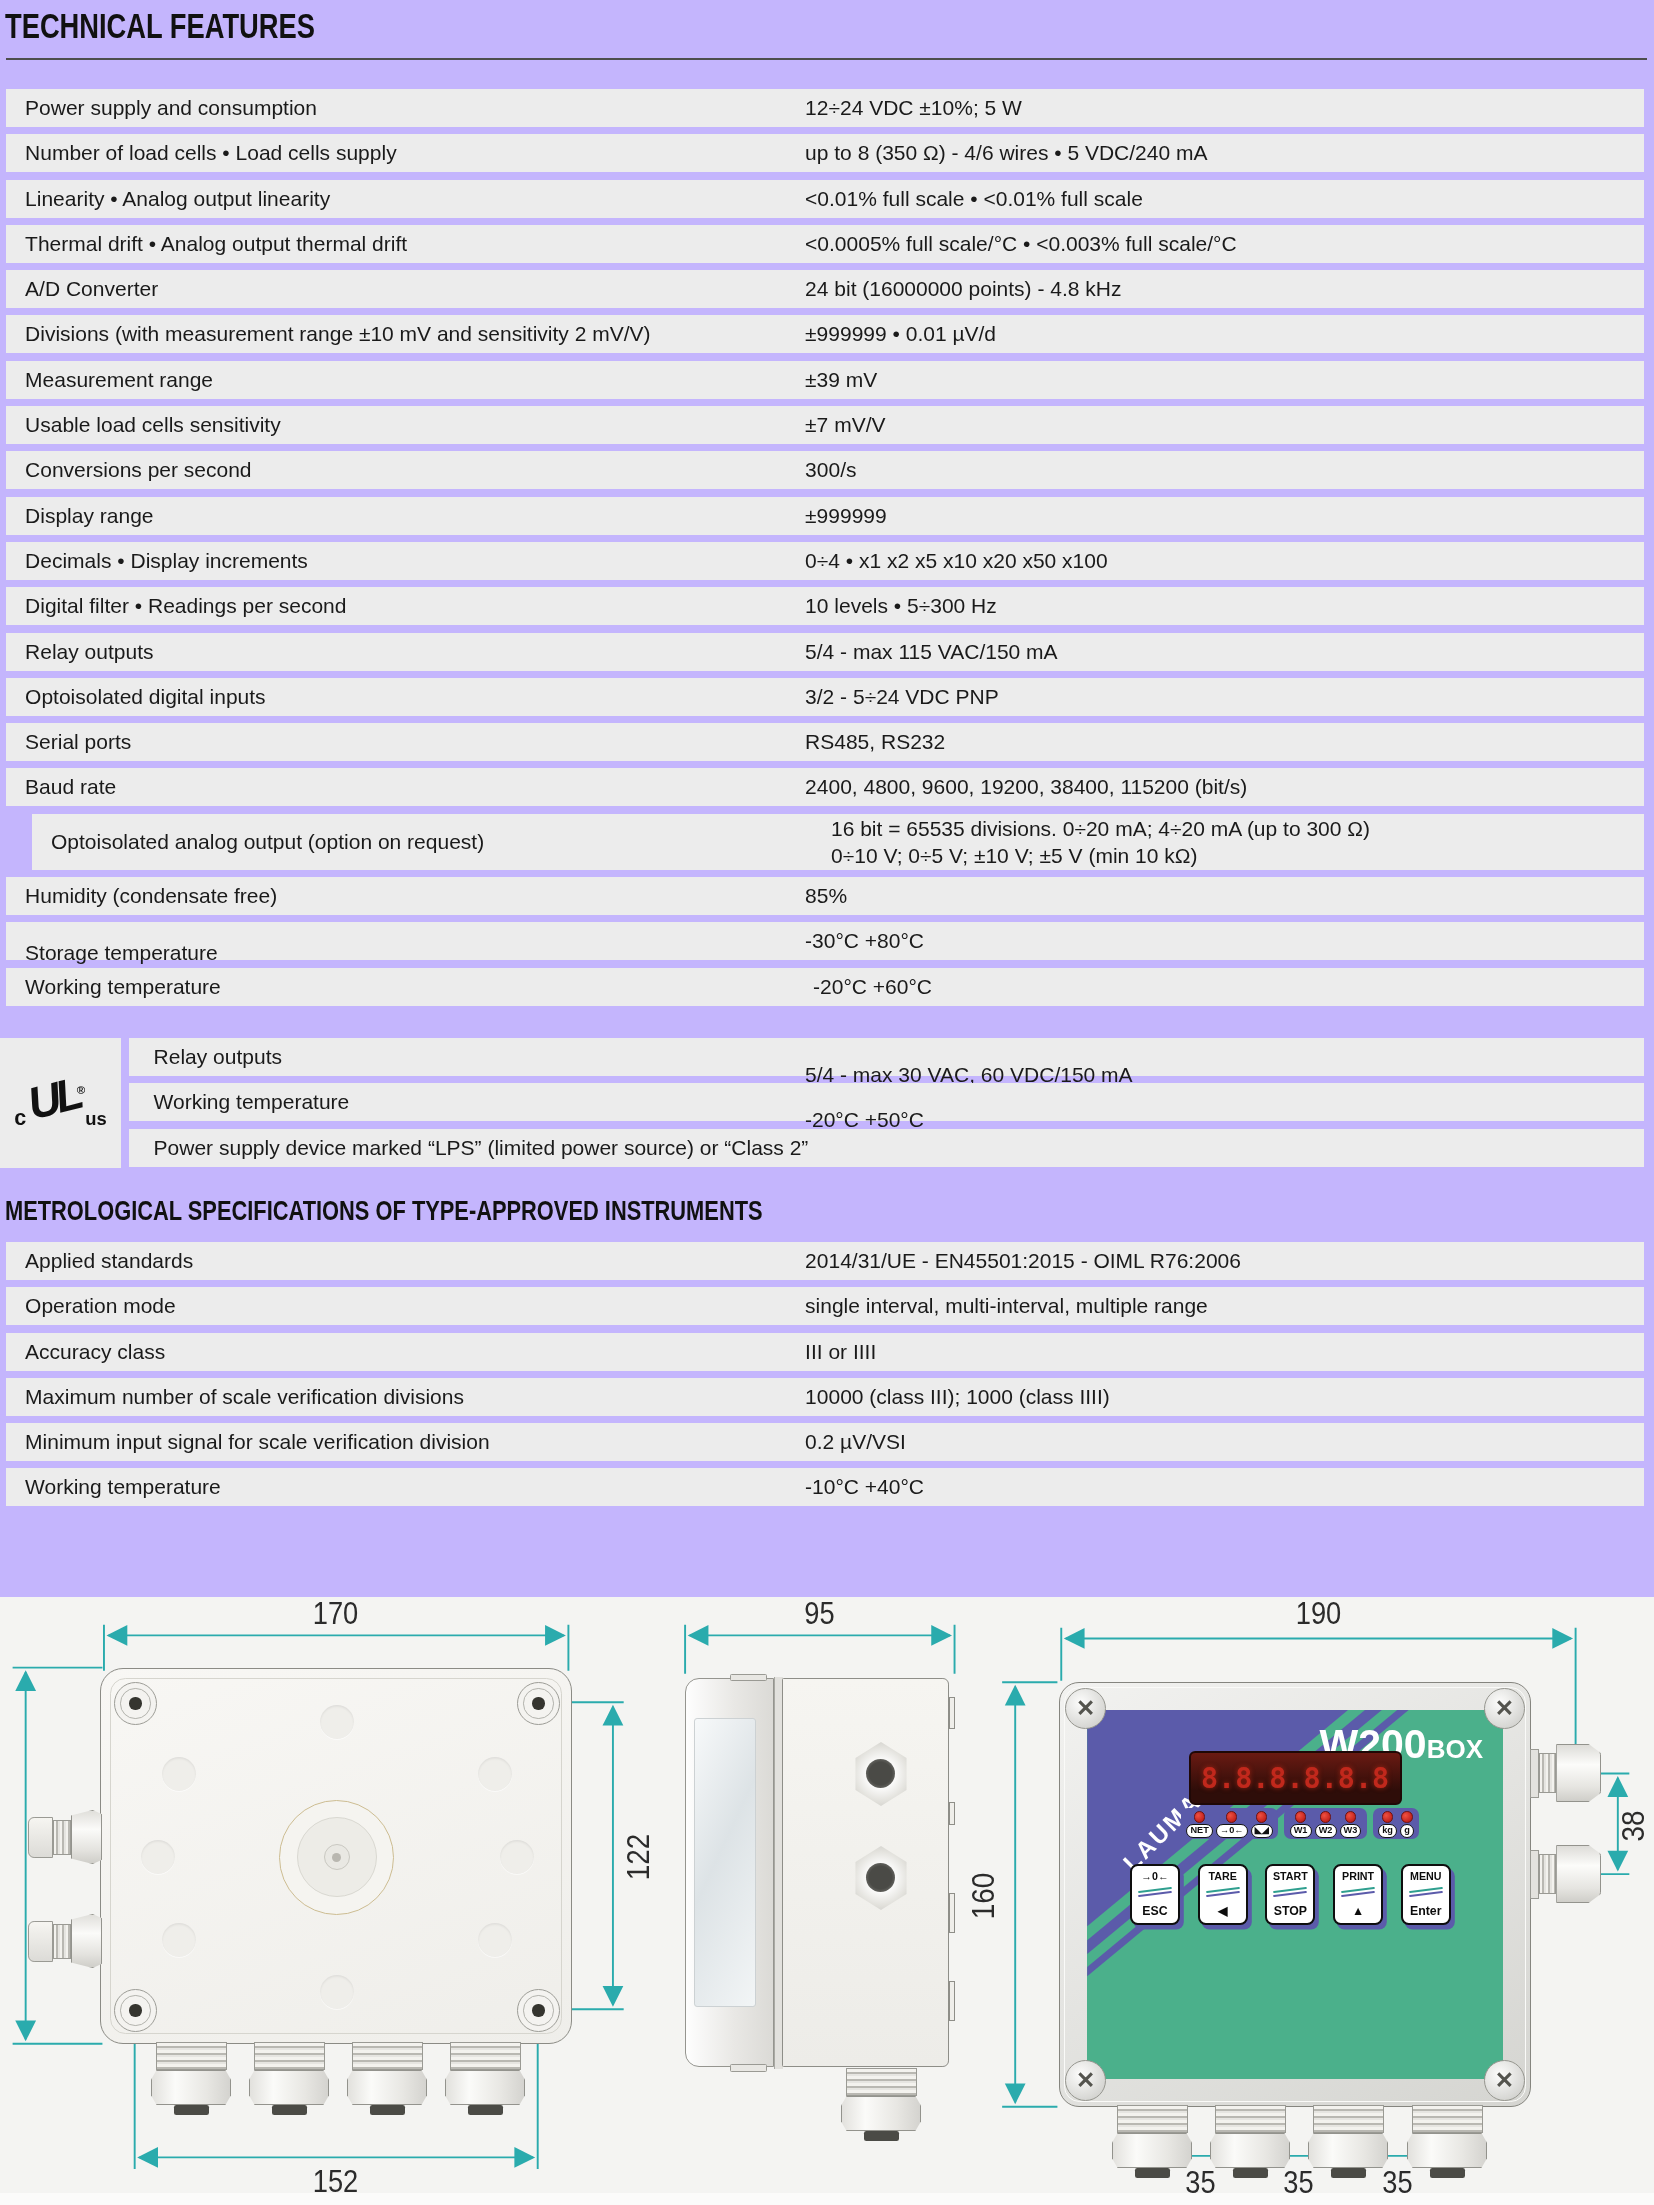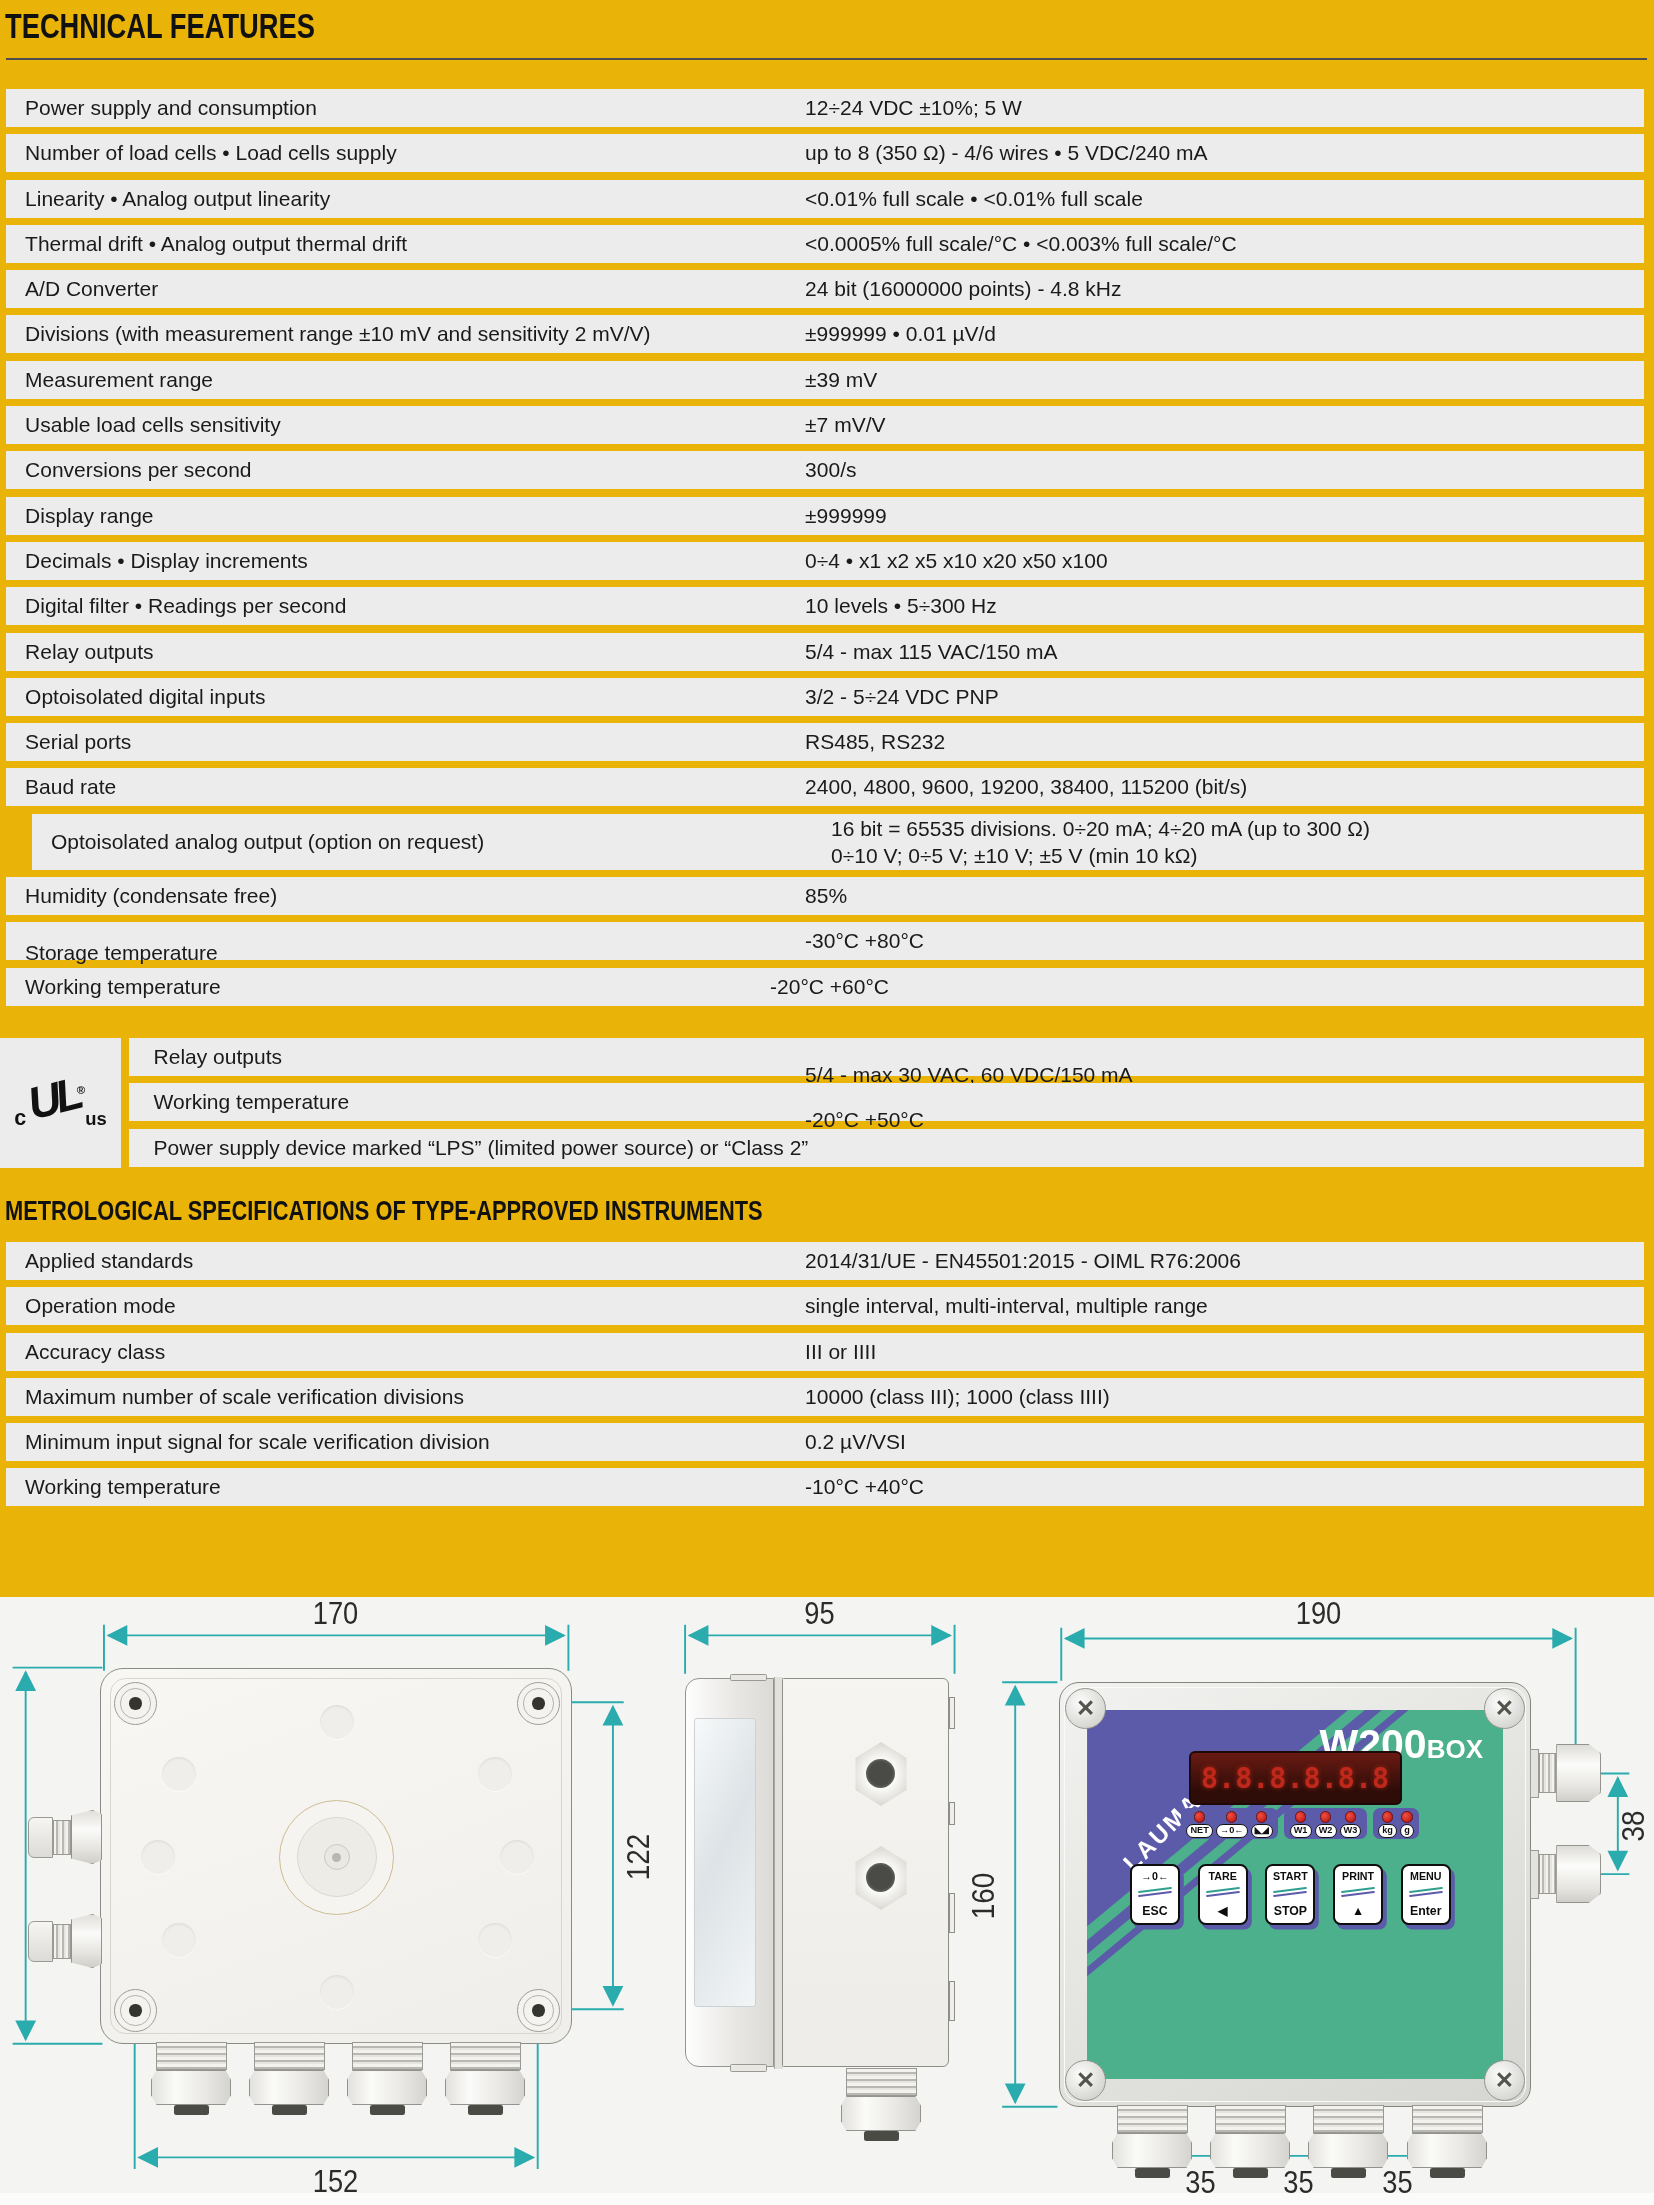--- a/index.html
+++ b/index.html
@@ -1,16 +1,16 @@
 <!DOCTYPE html>
 <html style="font-size:12.3px"><head>
 <meta charset="utf-8">
 <style>
   html,body{margin:0;padding:0;background:#fff;}
-  .page{position:relative;width:1655px;height:2205px;background:#eab308;overflow:hidden;
+  .page{position:relative;width:1655px;height:2205px;background:#c4b5fd;overflow:hidden;
         font-family:"Liberation Sans",sans-serif;color:#191919;}
   
   .h-title{position:absolute;left:4.6px;top:6.1px;font-size:35px;font-weight:bold;letter-spacing:0;
            transform:scaleX(.78);transform-origin:left center;white-space:nowrap;color:#111;}
   .h-rule{position:absolute;left:6.1px;right:7.7px;top:58px;height:2.3px;background:#4d4d4d;}
   .h2-title{position:absolute;left:4.6px;top:1195px;font-size:28px;font-weight:bold;
             transform:scaleX(.78);transform-origin:left center;white-space:nowrap;color:#111;}
   
   .rows{position:absolute;left:0;right:0;}
   #tech-rows{top:89px;}
@@ -217,21 +217,21 @@
       <div class="row">
         <span class="lbl" style="left: 19px;">Humidity (condensate free)</span>
         <span class="val" style="left: 799px;">85%</span>
       </div>
       <div class="row">
         <span class="lbl" style="left: 19px; margin-top: 12px;">Storage temperature</span>
         <span class="val" style="left: 799px;">-30°C +80°C</span>
       </div>
       <div class="row">
         <span class="lbl" style="left: 19px;">Working temperature</span>
-        <span class="val" style="left: 764px;">-20°C +60°C</span>
+        <span class="val" style="left: 807px;">-20°C +60°C</span>
       </div>
     </div>
 
   <div class="ul-block">
     <div class="ul-logo-cell">
       <div class="ul-mark">
         <span class="c">c</span><span class="ul">UL</span><span class="reg">®</span><span class="us">us</span>
       </div>
     </div>
     <div class="ul-rows" id="ul-rows">

